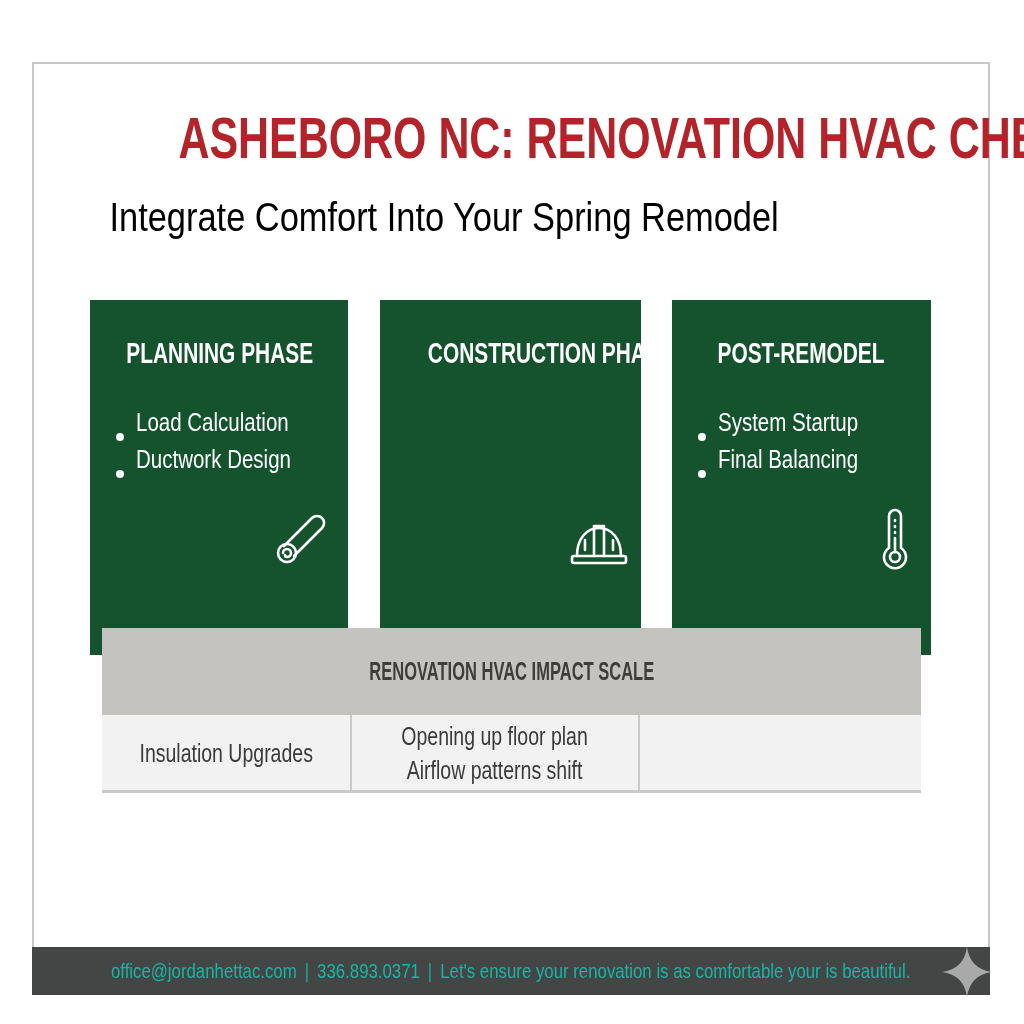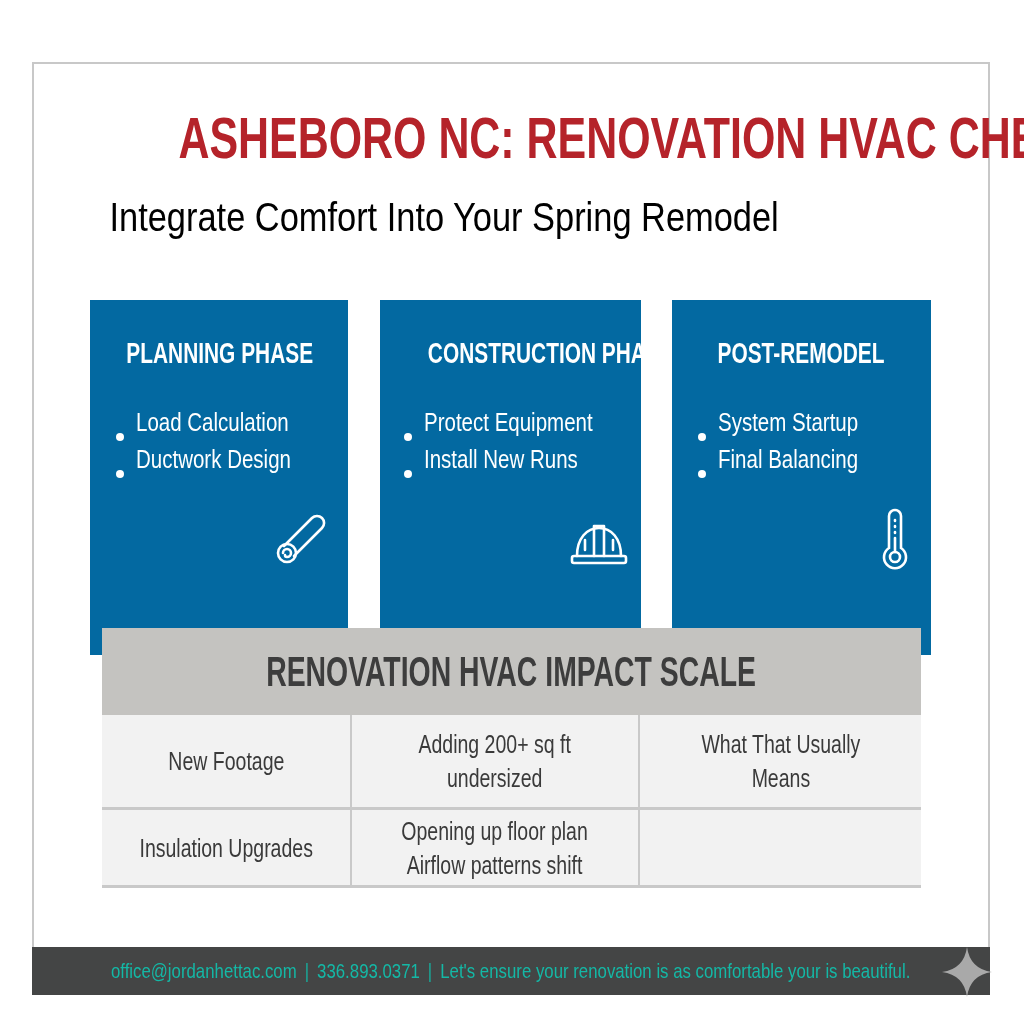--- a/index.html
+++ b/index.html
@@ -17,40 +17,40 @@
     color:#b5232a; font-weight:bold; font-size:58px; line-height:70px;
   }
   .title .cond { transform:scaleX(0.74); }
   .subtitle {
     position:absolute; left:0; top:190px; width:889px; text-align:center;
     color:#000000; font-size:40px; line-height:54px;
   }
   .subtitle .cond { transform:scaleX(0.86); }
 
   .card {
-    position:absolute; top:300px; height:355px; background:#0369a1; color:#fff;
+    position:absolute; top:300px; height:355px; background:#14532d; color:#fff;
     box-sizing:border-box;
   }
   .card-title {
     position:absolute; left:0; right:0; top:33px; text-align:center;
     font-size:29px; line-height:40px; font-weight:bold;
   }
   .card-title .cond { transform:scaleX(0.72); }
   .card-list { position:absolute; left:26px; top:104px; list-style:none; margin:0; padding:0; }
   .card-list li {
     font-size:25px; line-height:37px; white-space:nowrap; display:flex; align-items:flex-end;
   }
   .card-list li .bullet { width:8px; height:8px; border-radius:50%; background:#fff; margin-right:12px; flex:none; }
   .card-list li .txt { display:inline-block; transform:scaleX(0.82); transform-origin:left center; }
   .card-icon { position:absolute; }
 
   .table { position:absolute; left:102px; top:628px; width:819px; }
   .table-head {
     height:87px; background:#c4c3c0; display:flex; align-items:center; justify-content:center;
-    color:#3d3d3d; font-size:43px; font-weight:bold;
+    color:#3d3d3d; font-size:25px; font-weight:bold;
   }
   .table-head .cond { transform:scaleX(0.66); }
   .row { display:flex; background:#f2f2f2; border-bottom:3px solid #c9c9c9; box-sizing:border-box; }
   .row.r1 { height:95px; }
   .row.r2 { height:78px; }
   .cell {
     display:flex; align-items:center; justify-content:center; text-align:center;
     color:#3a3a3a; font-size:25px; line-height:34px; box-sizing:border-box;
   }
   .cell .cond { transform:scaleX(0.78); }
@@ -98,30 +98,20 @@
       <circle cx="15" cy="43" r="9"></circle>
       <path d="M15 43 m-4 0 a4 4 0 1 1 4 4 a2 2 0 0 1 -2 -2"></path>
     </g>
   </svg>
 </div>
 
 <div class="card" style="left:380px; width:261px;">
   <div class="card-title">
     <span class="cond">CONSTRUCTION PHASE</span>
   </div>
-  <ul class="card-list" style="left:24px;">
-    <li>
-        <span class="bullet"></span>
-        <span class="txt">Protect Equipment</span>
-      </li>
-    <li>
-        <span class="bullet"></span>
-        <span class="txt">Install New Runs</span>
-      </li>
-  </ul>
   <svg class="card-icon" style="left:188px; top:220px;" width="62" height="48" viewBox="0 0 62 48">
     <g fill="none" stroke="#fff" stroke-width="2.6" stroke-linejoin="round" stroke-linecap="round">
       <rect x="4" y="36" width="54" height="7" rx="2"></rect>
       <path d="M9 36 C9 18 19 8 31 8 C43 8 53 18 53 36"></path>
       <path d="M26 36 L26 6 L36 6 L36 36"></path>
       <path d="M17 20 L17 30 M45 20 L45 30"></path>
     </g>
   </svg>
 </div>
 
@@ -146,33 +136,20 @@
       <path d="M15 44 L15 30 M15 26"></path>
       <path d="M15 12 L15 13 M15 18 L15 19 M15 24 L15 25"></path>
     </g>
   </svg>
 </div>
 
 <div class="table">
   <div class="table-head">
     <span class="cond">RENOVATION HVAC IMPACT SCALE</span>
   </div>
-  <div class="row r1">
-    <div class="cell c1">
-        <span class="cond">New Footage</span>
-      </div>
-    <div class="cell c2">
-        <span class="cond" style="white-space:pre;">Adding 200+ sq ft
-undersized</span>
-      </div>
-    <div class="cell c3">
-        <span class="cond" style="white-space:pre;">What That Usually
-Means</span>
-      </div>
-  </div>
   <div class="row r2">
     <div class="cell c1">
         <span class="cond">Insulation Upgrades</span>
       </div>
     <div class="cell c2">
         <span class="cond" style="white-space:pre;">Opening up floor plan
 Airflow patterns shift</span>
       </div>
   </div>
 </div>

